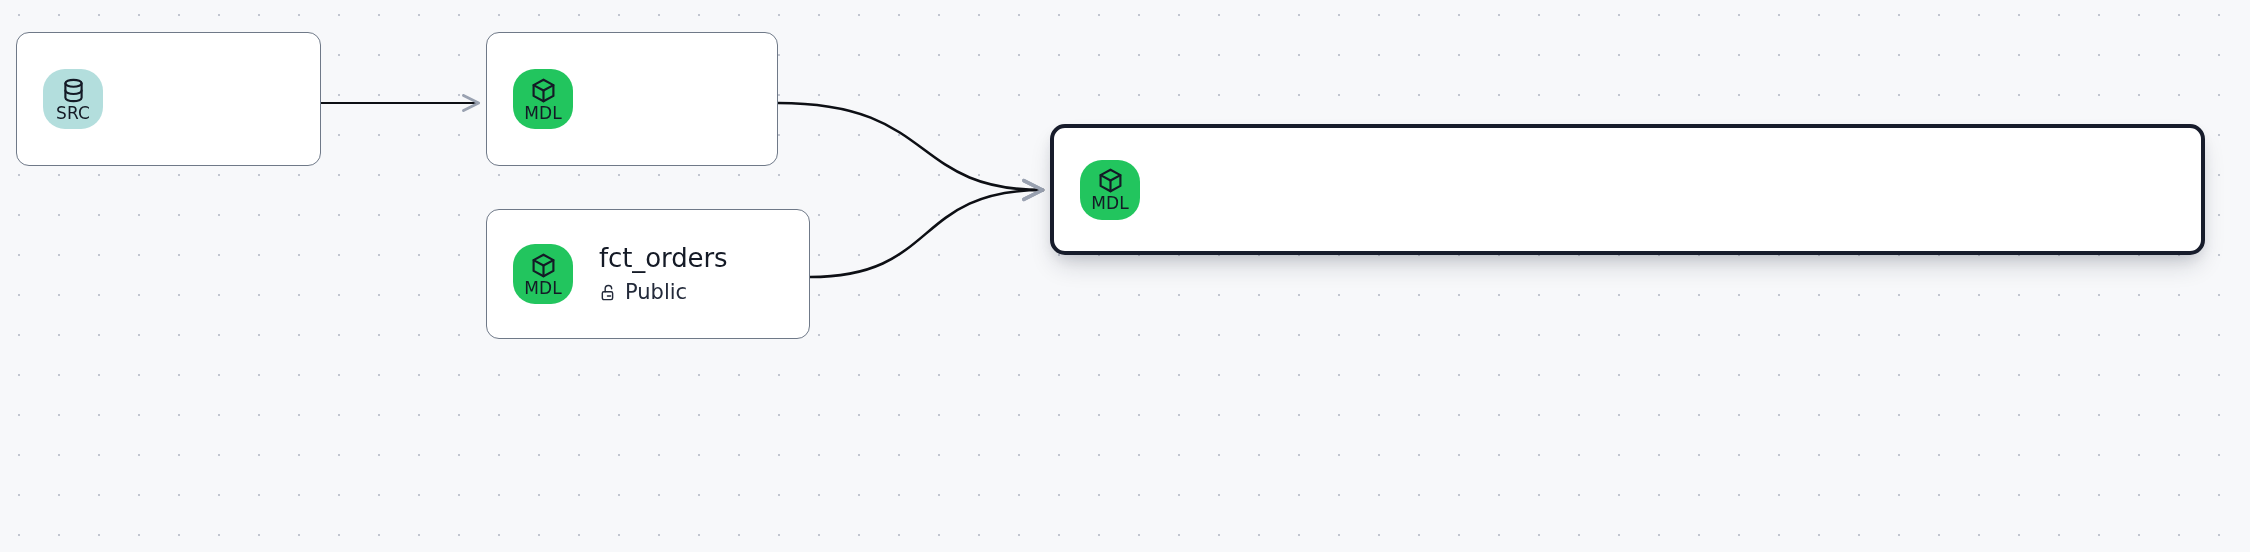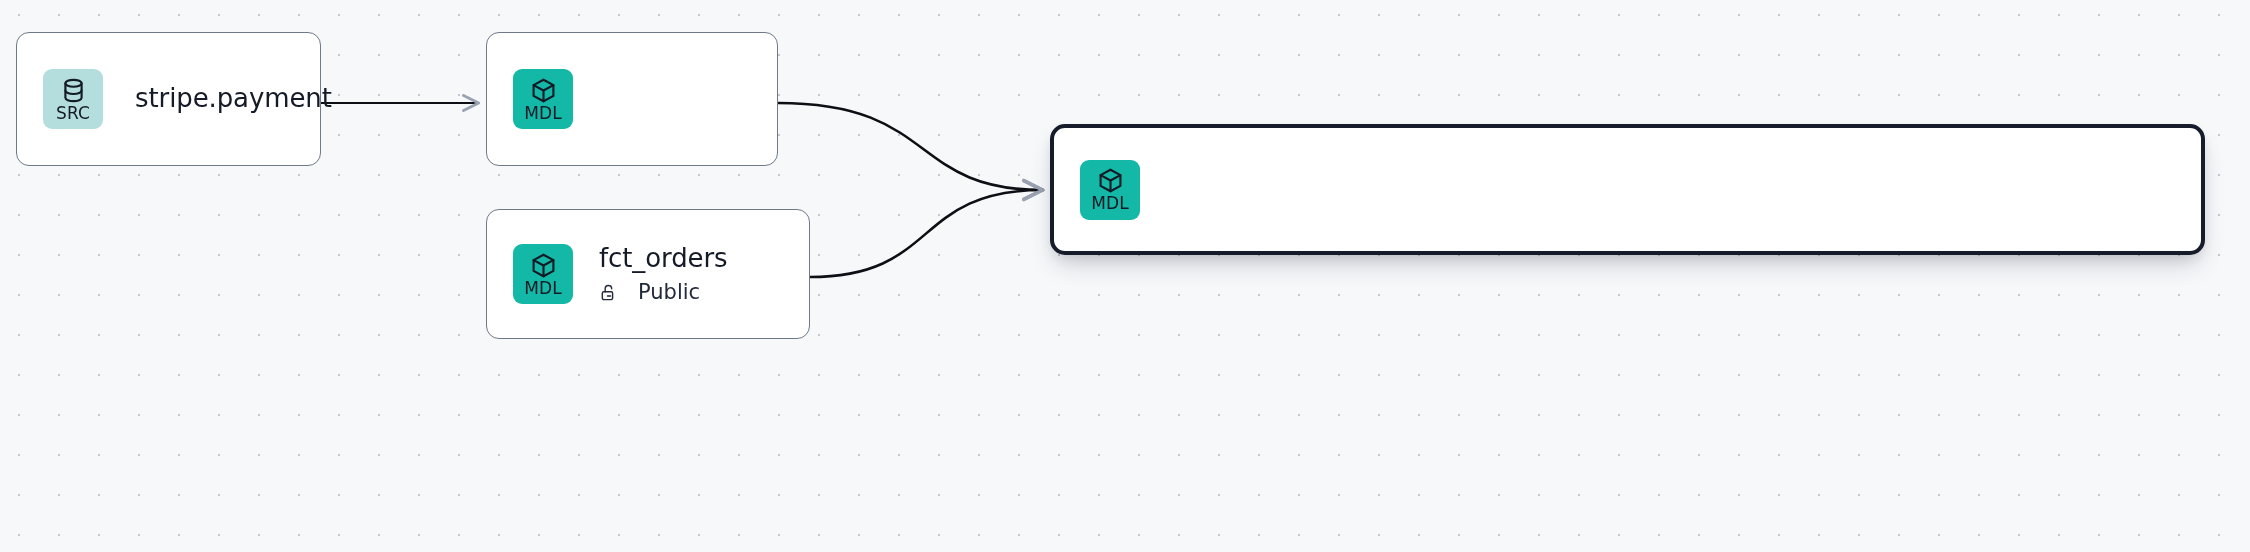--- a/index.html
+++ b/index.html
@@ -47,31 +47,31 @@
     border: 4px solid #171c2b;
     border-radius: 15px;
     box-shadow: 0 14px 26px -6px rgba(25,32,52,0.20),
                 0 6px 14px -4px rgba(25,32,52,0.13);
   }
 
   
   .badge {
     width: 60px;
     height: 60px;
-    border-radius: 9px;
+    border-radius: 22px;
     flex: 0 0 auto;
     display: flex;
     flex-direction: column;
     align-items: center;
     justify-content: center;
     gap: 1px;
     color: #141a26;
   }
   .badge.src { background: #b3dedd; }
-  .badge.mdl { background: #14b8a6; }
+  .badge.mdl { background: #22c55e; }
 
   .badge svg { display: block; }
 
   .badge-text {
     font-size: 17px;
     font-weight: 400;
     letter-spacing: 0.1px;
     line-height: 1;
     color: #141a26;
   }
@@ -90,21 +90,21 @@
     font-weight: 400;
     color: #141a26;
     line-height: 1.12;
     white-space: nowrap;
     letter-spacing: -0.1px;
   }
 
   .node-sub {
     display: flex;
     align-items: center;
-    gap: 20px;
+    gap: 7px;
     font-size: 21px;
     color: #232a3a;
     line-height: 1.1;
     white-space: nowrap;
   }
   .node-sub svg { display: block; flex: 0 0 auto; }
 
   
   #node-stripe-payment {
     left: 16px;  top: 32px;  width: 305px;  height: 134px;
@@ -143,23 +143,20 @@
   </svg>
 
   <div class="node" id="node-stripe-payment">
     <div class="badge src">
       <svg width="27" height="27" viewBox="0 0 24 24" fill="none" stroke="#141a26" stroke-width="1.9" stroke-linecap="round" stroke-linejoin="round">
         <ellipse cx="12" cy="5.6" rx="7.2" ry="3.1"></ellipse>
         <path d="M4.8 5.6 v12.8 c0 1.72 3.22 3.1 7.2 3.1 s7.2 -1.38 7.2 -3.1 V5.6"></path>
         <path d="M4.8 12 c0 1.72 3.22 3.1 7.2 3.1 s7.2 -1.38 7.2 -3.1"></path>
       </svg>
       <span class="badge-text">SRC</span>
-    </div>
-    <div class="node-body">
-      <div class="node-title">stripe.payment</div>
     </div>
   </div>
 
   <div class="node" id="node-stg-payments">
     <div class="badge mdl">
       <svg width="27" height="27" viewBox="0 0 24 24" fill="none" stroke="#141a26" stroke-width="1.9" stroke-linecap="round" stroke-linejoin="round">
         <path d="M12 2.4 L20.8 7.2 V16.8 L12 21.6 L3.2 16.8 V7.2 Z"></path>
         <path d="M3.2 7.2 L12 12 L20.8 7.2"></path>
         <path d="M12 12 V21.6"></path>
       </svg>

